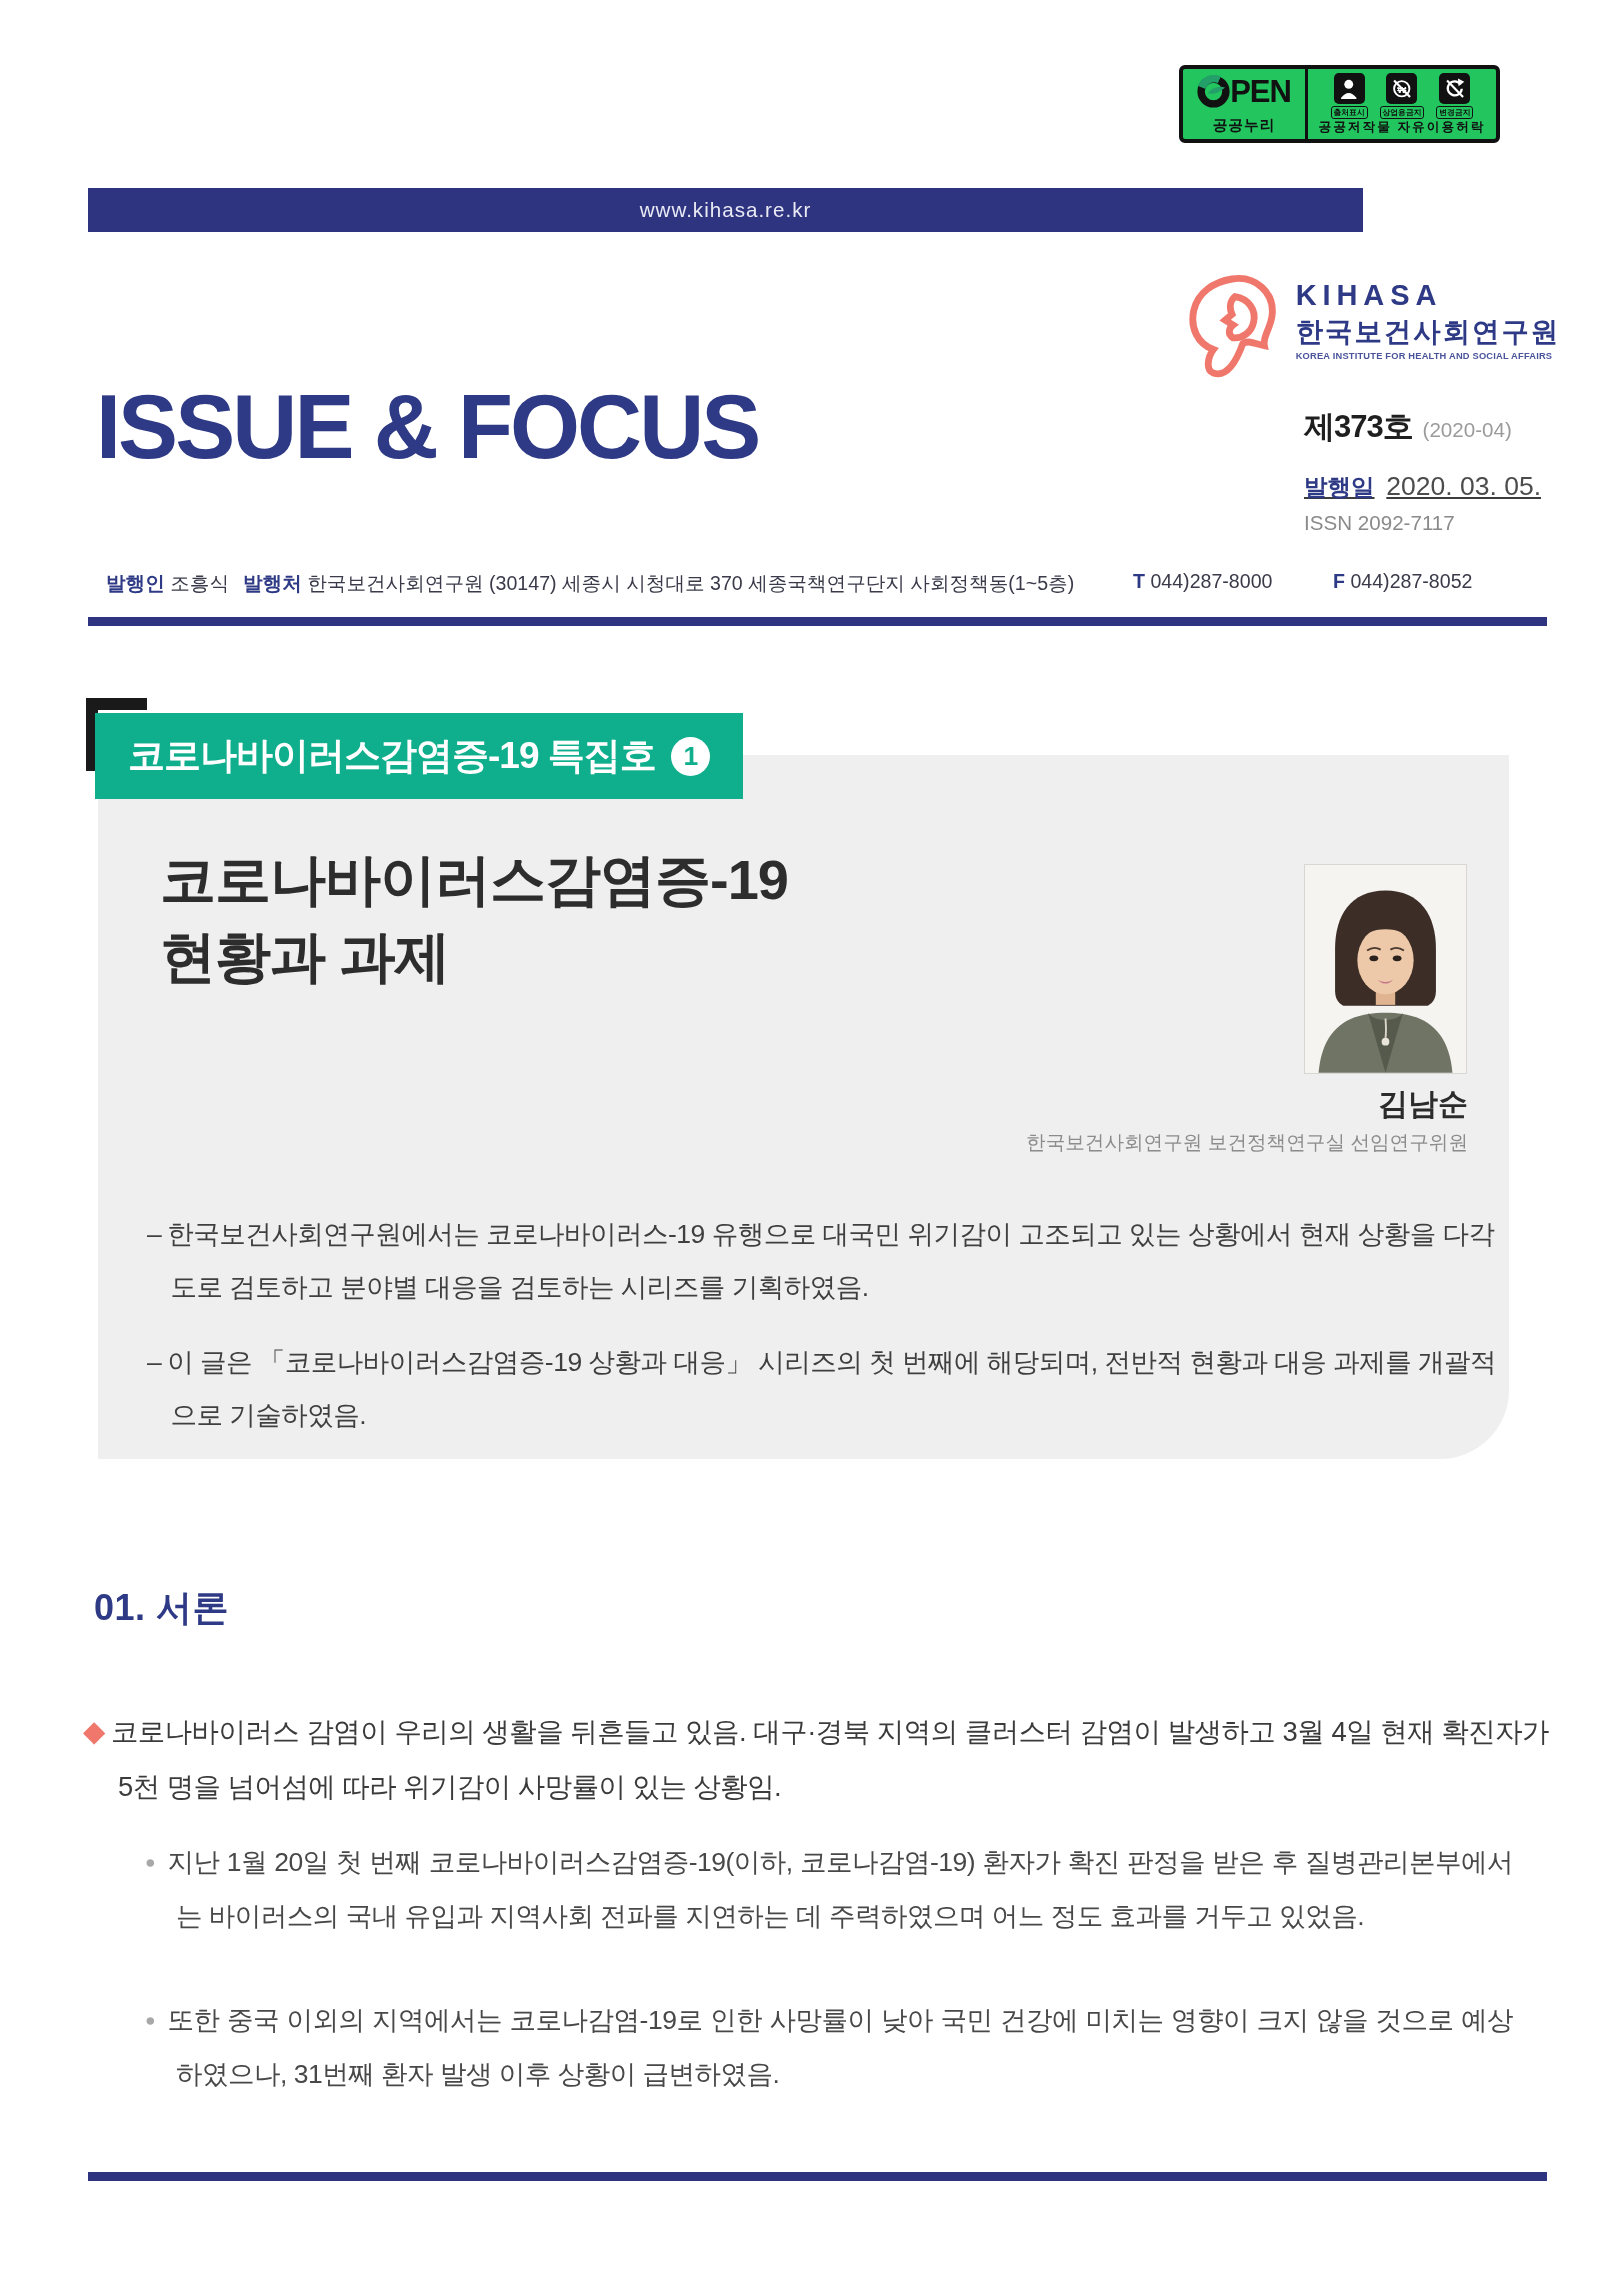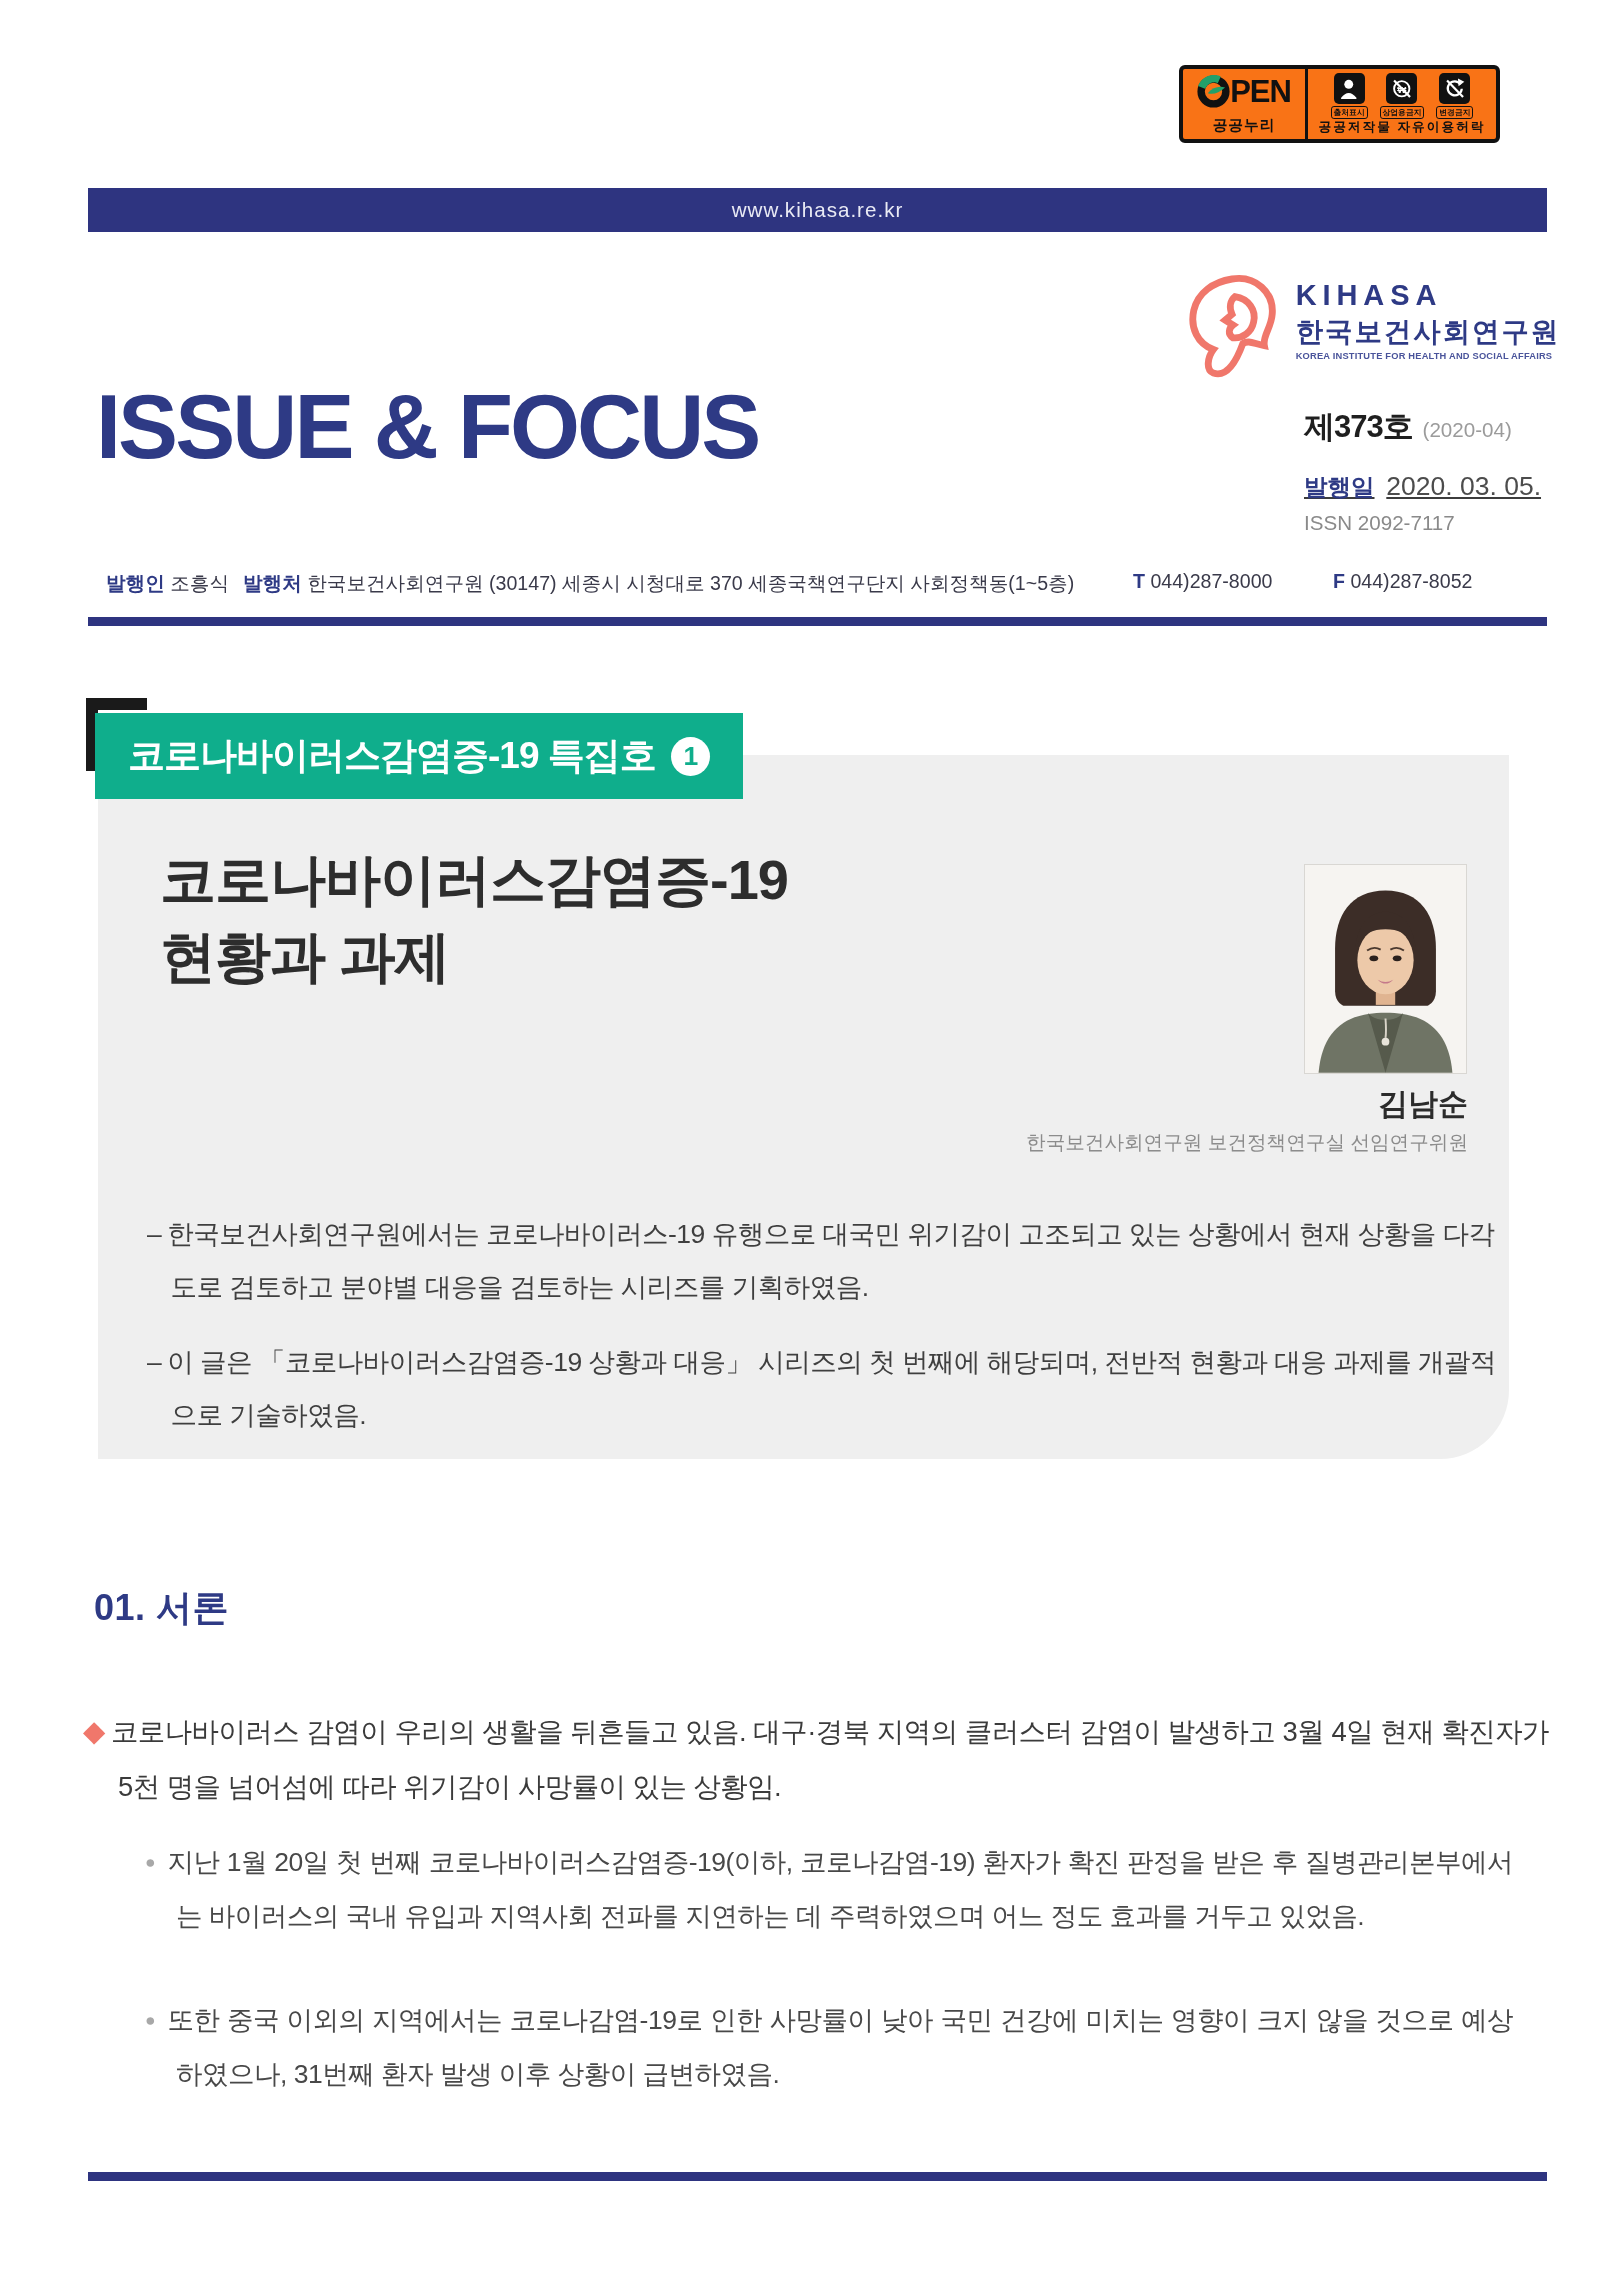--- a/index.html
+++ b/index.html
@@ -1,38 +1,38 @@
 <!DOCTYPE html>
 <html><head>
 <meta charset="utf-8">
 <style>
   html,body{margin:0;padding:0;background:#ffffff;}
   .page{position:relative;width:1621px;height:2293px;background:#fff;overflow:hidden;
         font-family:"Liberation Sans","DejaVu Sans",sans-serif;color:#3c3c3c;}
 
   
   .license{position:absolute;left:1179px;top:65px;width:321px;height:78px;
-           border:4.9px solid #111;border-radius:5.9px;background:#f97316;display:flex;box-sizing:border-box;}
+           border:4.9px solid #111;border-radius:5.9px;background:#22c55e;display:flex;box-sizing:border-box;}
   .license-left{width:125px;border-right:3.9px solid #111;display:flex;flex-direction:column;
                 align-items:center;justify-content:space-between;padding:5.9px 0 3.9px;box-sizing:border-box;}
   .open-row{display:flex;align-items:center;}
   .open-word{font-size:31px;font-weight:bold;color:#111;letter-spacing:-1px;line-height:1;}
   .gongnuri{font-size:14.7px;font-weight:bold;color:#111;letter-spacing:1px;}
   .license-right{flex:1;display:flex;flex-direction:column;align-items:center;
                  justify-content:space-between;padding:3.9px 0 2.9px;box-sizing:border-box;}
   .lic-icons{display:flex;gap:11.8px;}
   .lic-icon-wrap{display:flex;flex-direction:column;align-items:center;}
   .lic-square{width:31px;height:31px;background:#111;border-radius:4.9px;display:flex;
               align-items:center;justify-content:center;}
   .lic-label{font-size:7.8px;font-weight:bold;color:#111;border:1px solid #111;border-radius:2.9px;
              padding:0 2px;margin-top:2px;white-space:nowrap;}
   .lic-caption{font-size:12.7px;font-weight:bold;color:#111;letter-spacing:2px;white-space:nowrap;}
 
   
-  .url-banner{position:absolute;left:88px;top:188px;width:1459px;height:44px;background:#2e3480;
+  .url-banner{position:absolute;left:88px;top:188px;width:1275px;height:44px;background:#2e3480;
               display:flex;align-items:center;justify-content:center;}
   .url-banner span{color:#e9eaf4;font-size:20.6px;letter-spacing:1px;}
 
   
   .title-kr{position:absolute;left:104px;top:257px;font-size:78px;font-weight:bold;
             color:#f0776b;letter-spacing:3.9px;line-height:1;}
   .title-en{position:absolute;left:96px;top:378px;font-size:90px;font-weight:bold;
             color:#2e3a85;letter-spacing:-2.9px;line-height:1.1;}
 
   .kihasa{position:absolute;left:1184px;top:271px;display:flex;align-items:flex-start;}

